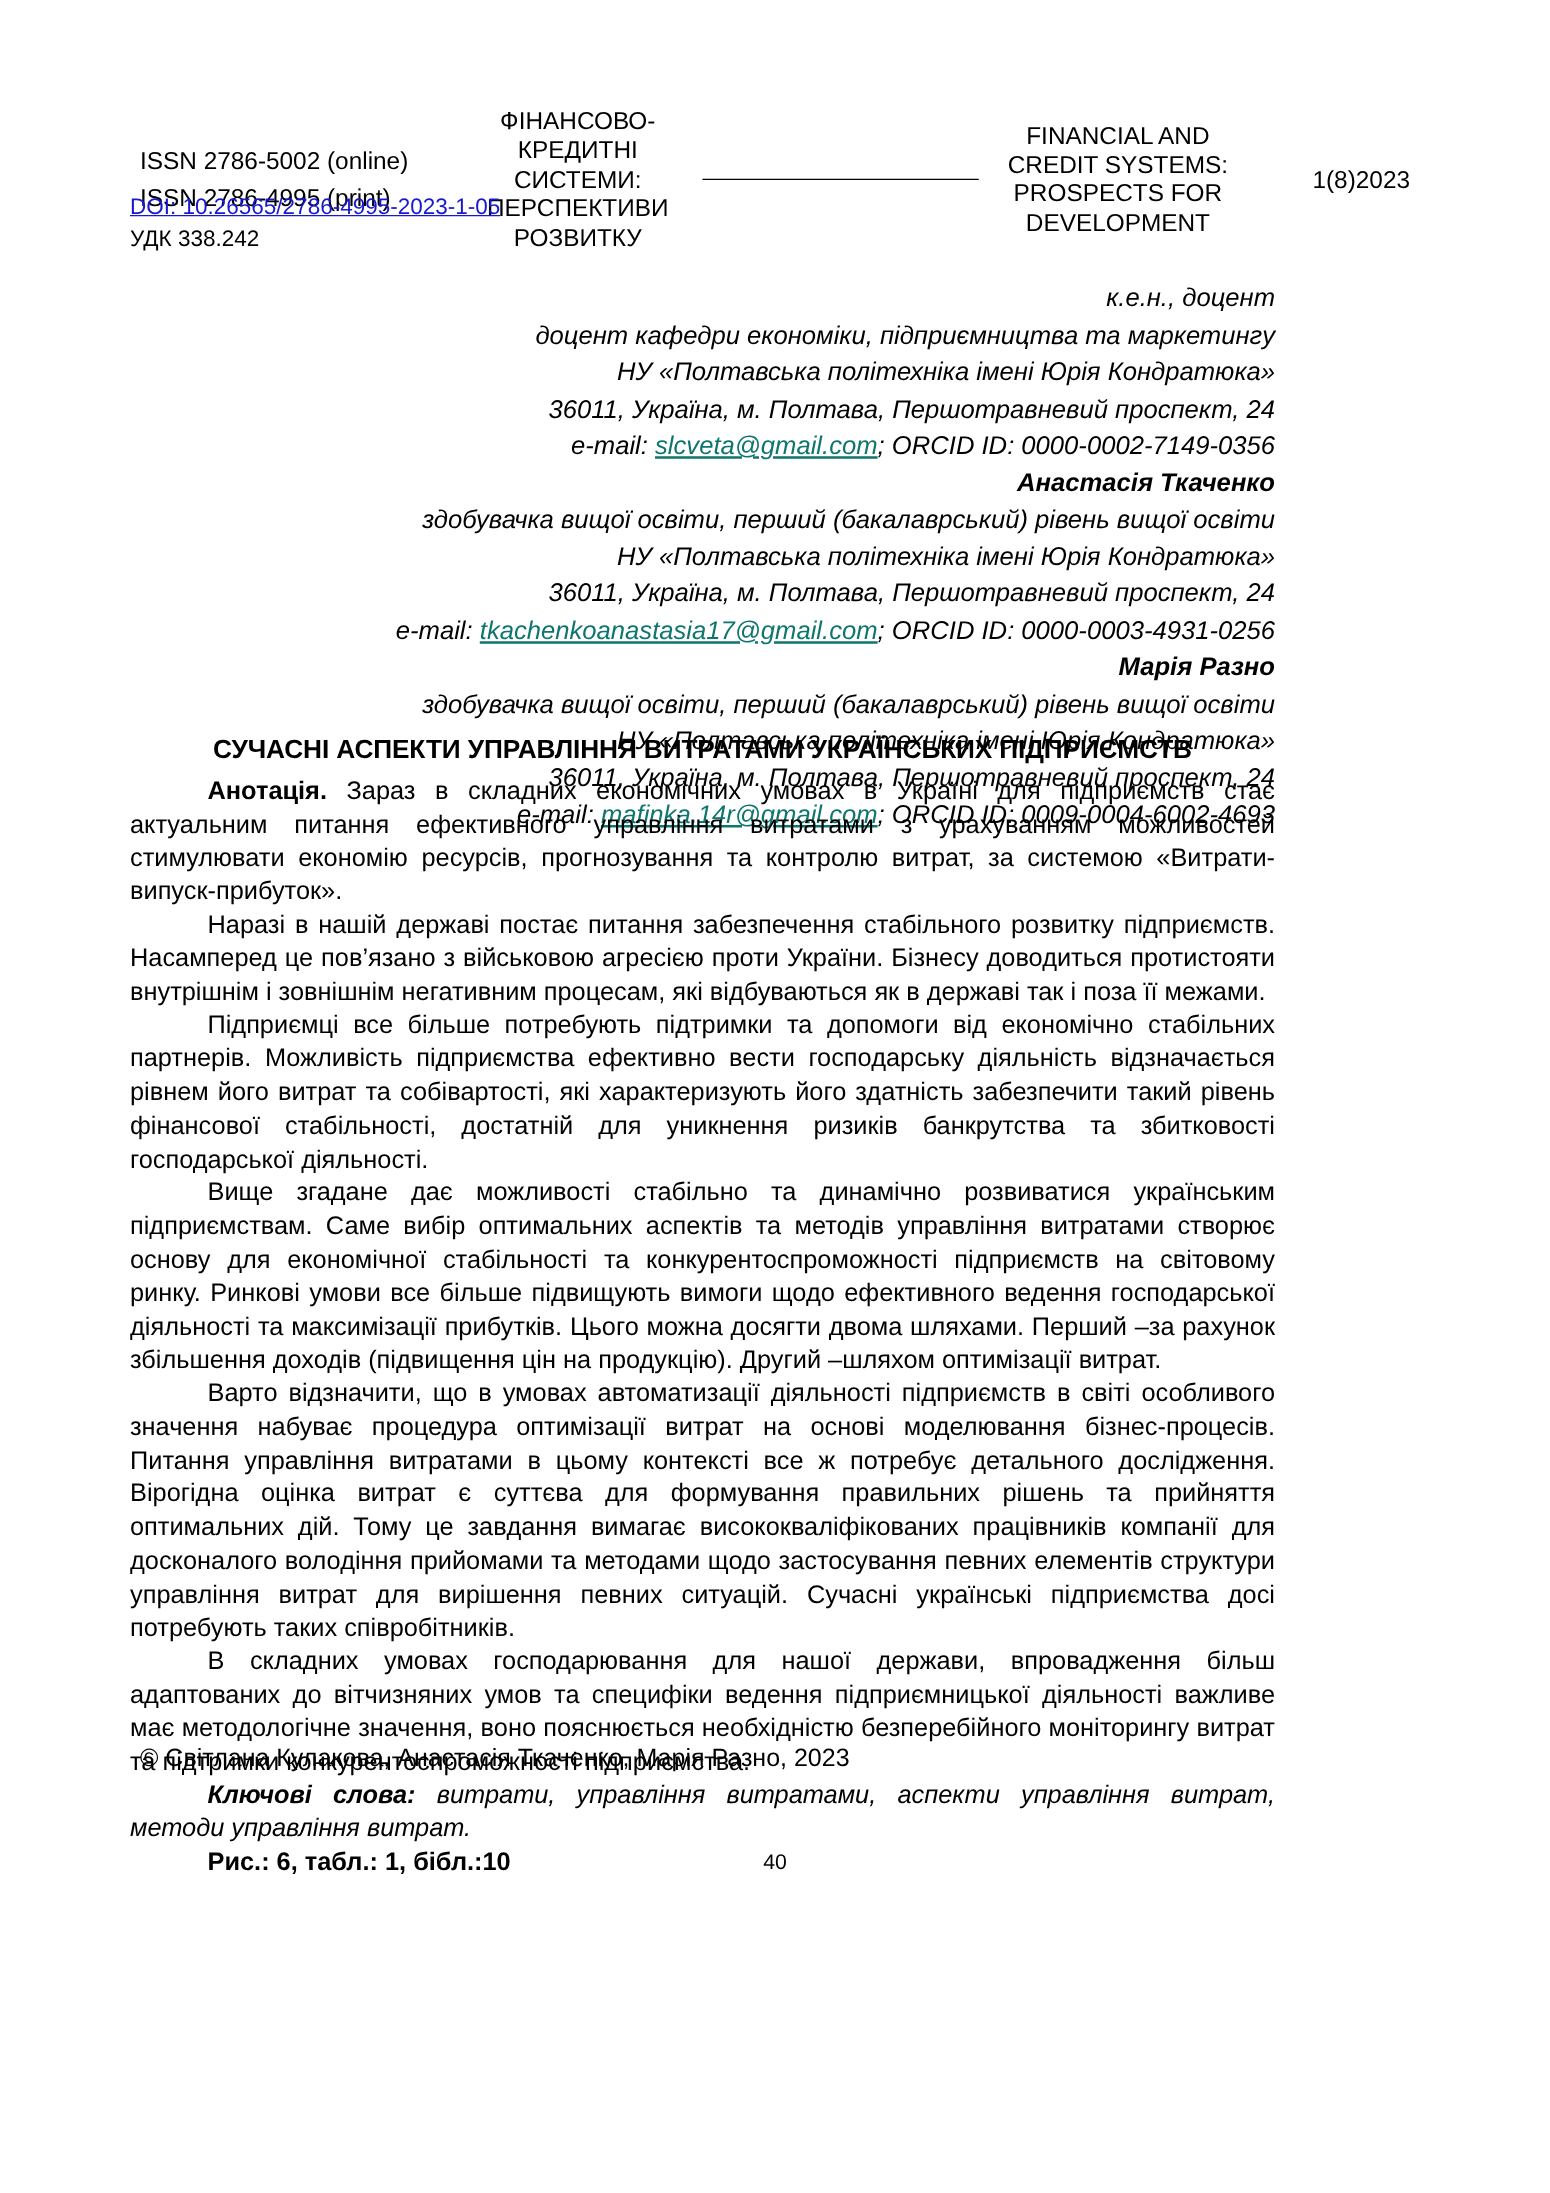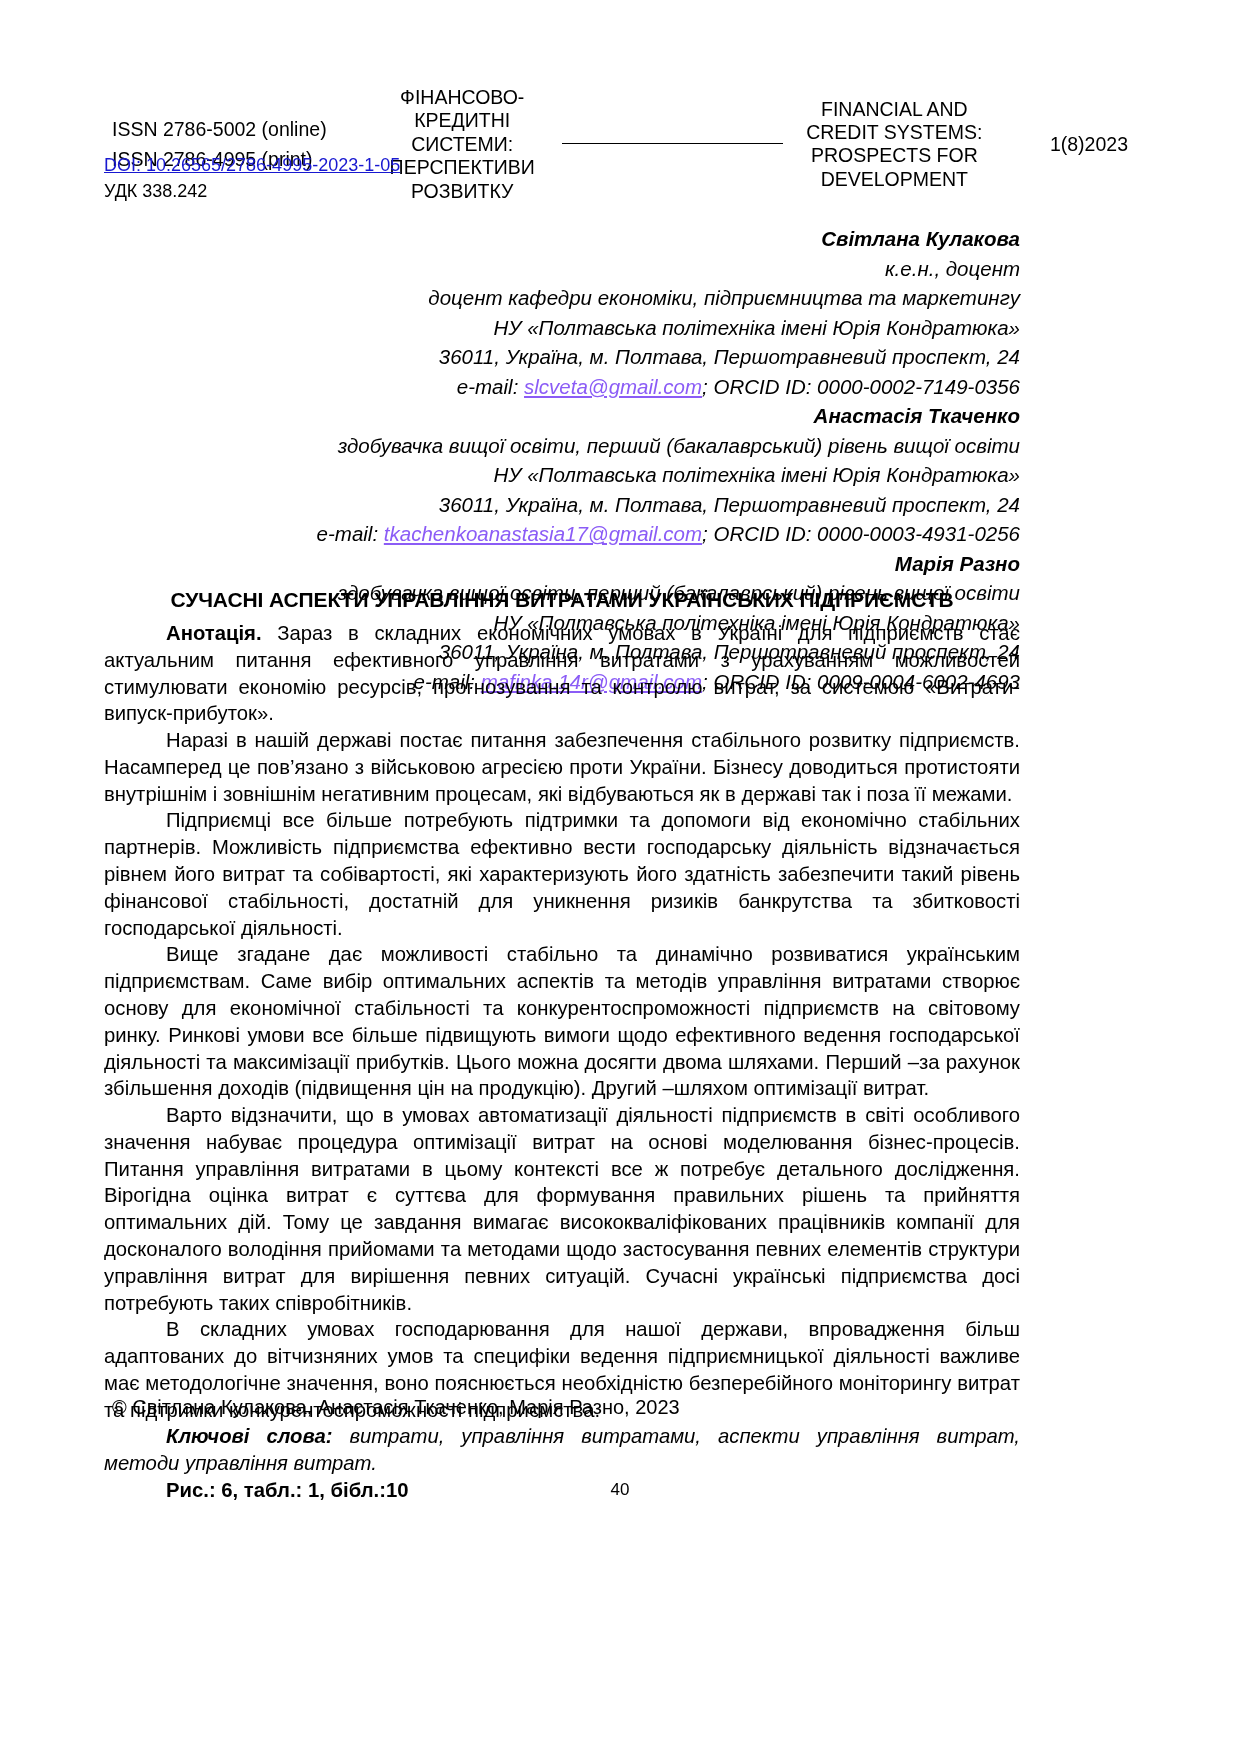--- a/index.html
+++ b/index.html
@@ -87,21 +87,21 @@
     text-align: right;
     font-size: 20.5px;
     font-style: italic;
     line-height: 1.44;
   }
   .author-name {
     font-weight: bold;
     font-style: italic;
   }
   .mail-link {
-    color: #8b5cf6;
+    color: #0f766e;
     font-style: italic;
   }
 
   
   .art-title {
     position: absolute;
     left: 104px;
     top: 588px;
     width: 916px;
     text-align: center;
@@ -173,21 +173,20 @@
     <div class="runhead-issue">1(8)2023</div>
   </div>
 
   <div class="doi-block">
     <div><a class="doi-link" href="#">DOI: 10.26565/2786-4995-2023-1-05</a></div>
     <div>УДК 338.242</div>
   </div>
 
   <div class="authors">
 
-    <div class="author-name">Світлана Кулакова</div>
     <div>к.е.н., доцент</div>
     <div>доцент кафедри економіки, підприємництва та маркетингу</div>
     <div>НУ «Полтавська політехніка імені Юрія Кондратюка»</div>
     <div>36011, Україна, м. Полтава, Першотравневий проспект, 24</div>
     <div>
       <span>e-mail: </span><a class="mail-link" href="#">slcveta@gmail.com</a><span>; ORCID ID: 0000-0002-7149-0356</span>
     </div>
 
     <div class="author-name">Анастасія Ткаченко</div>
     <div>здобувачка вищої освіти, перший (бакалаврський) рівень вищої освіти</div>

